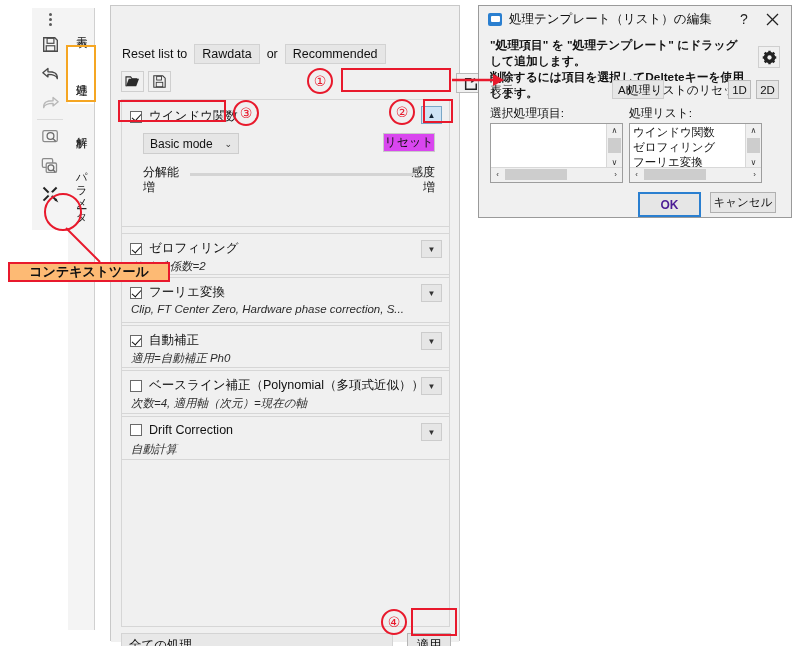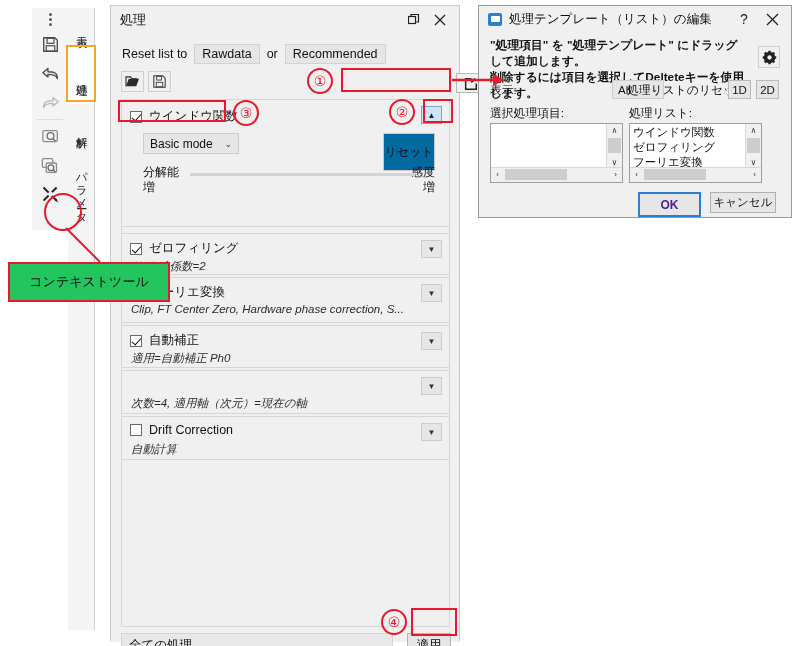--- a/index.html
+++ b/index.html
@@ -87,22 +87,22 @@
     background:#cfe4f5;border:1px solid #7aa7c7;display:flex;align-items:center;justify-content:center;
     box-sizing:border-box;font-size:8px;color:#123;
   }
   #mode-select{
     position:absolute;left:21px;top:33px;width:96px;height:21px;
     background:#e6e6e6;border:1px solid #cdcdcd;box-sizing:border-box;
     display:flex;align-items:center;padding:0 6px;font-size:12px;color:#111;
   }
   #mode-select .chev{margin-left:auto;font-size:9px;color:#333;}
   #reset-btn{
-    position:absolute;right:14px;top:33px;width:52px;height:38px;
-    background:#0369a1;border:1px solid #c9c9c9;box-sizing:border-box;
+    position:absolute;right:14px;top:33px;width:52px;height:19px;
+    background:#d946ef;border:1px solid #c9c9c9;box-sizing:border-box;
     display:flex;align-items:center;justify-content:center;font-size:12px;color:#111;
   }
   .slider-lbl{position:absolute;font-size:12px;color:#111;line-height:15px;}
   #slider-track{position:absolute;left:68px;top:73px;width:225px;height:3px;background:#d4d4d4;}
   #slider-thumb{position:absolute;left:176px;top:66px;width:13px;height:19px;background:#1a7fd4;}
 
   
   .item{
     position:absolute;left:10px;width:329px;background:#f0f0f0;
     border:1px solid #d6d6d6;box-sizing:border-box;
@@ -194,24 +194,24 @@
 
   
   .ann-box{position:absolute;border:2.5px solid #E8192C;box-sizing:border-box;background:transparent;pointer-events:none;}
   .ann-num{
     position:absolute;width:22px;height:22px;border:2px solid #E8192C;border-radius:50%;
     color:#E8192C;font-size:14px;display:flex;align-items:center;justify-content:center;
     background:transparent;font-family:"DejaVu Sans",sans-serif;
   }
   .ann-circle{position:absolute;border:2.5px solid #E8192C;border-radius:50%;box-sizing:border-box;}
   #callout{
-    position:absolute;left:8px;top:262px;width:162px;height:40px;
-    background:#22c55e;border:2.5px solid #E8192C;box-sizing:border-box;
+    position:absolute;left:8px;top:262px;width:162px;height:20px;
+    background:#fdba74;border:2.5px solid #E8192C;box-sizing:border-box;
     display:flex;align-items:center;justify-content:center;
-    font-size:13px;color:#111;
+    font-size:13px;color:#111;font-weight:bold;
   }
   svg.ann-svg{position:absolute;left:0;top:0;width:800px;height:646px;pointer-events:none;}
 </style>
 </head>
 <body>
 
 <div id="icon-toolbar" class="abs">
   <div class="tb-grip">
     <span class="dots">
         <i></i>
@@ -273,37 +273,20 @@
     <span>解析</span>
   </div>
   <div class="vtab" style="height:76px;">
     <span>パラメータ</span>
   </div>
 </div>
 <div id="vtab-hl" class="abs"></div>
 
 <div id="panel" class="abs">
 
-  <div id="panel-title">
-    <div class="t">処理</div>
-    <div class="winbtns">
-      <div class="winbtn">
-        <svg width="12" height="12" viewBox="0 0 12 12">
-            <rect x="0.5" y="2.5" width="7" height="7" fill="none" stroke="#222" stroke-width="1.2"></rect>
-            <path d="M3 2.5 V0.5 H10.5 V8 H8.2" fill="none" stroke="#222" stroke-width="1.2"></path>
-          </svg>
-      </div>
-      <div class="winbtn">
-        <svg width="12" height="12" viewBox="0 0 12 12">
-            <line x1="1" y1="1" x2="11" y2="11" stroke="#222" stroke-width="1.3"></line>
-            <line x1="11" y1="1" x2="1" y2="11" stroke="#222" stroke-width="1.3"></line>
-          </svg>
-      </div>
-    </div>
-  </div>
 
   <div id="panel-body">
 
     <div class="reset-row">
       <span>Reset list to</span>
       <span class="btn-lite">Rawdata</span>
       <span>or</span>
       <span class="btn-lite">Recommended</span>
     </div>
 
@@ -382,20 +365,24 @@
     <div class="item" style="top:292px;height:43px;">
       <div class="row1">
         <span class="cb on"></span>
         <span>自動補正</span>
       </div>
       <div class="row2">適用=自動補正 Ph0</div>
       <div class="exp">▼</div>
     </div>
 
     <div class="item" style="top:337px;height:44px;">
+      <div class="row1">
+        <span class="cb"></span>
+        <span>ベースライン補正（Polynomial（多項式近似））</span>
+      </div>
       <div class="row2">次数=4, 適用軸（次元）=現在の軸</div>
       <div class="exp">▼</div>
     </div>
 
     <div class="item" style="top:383px;height:44px;">
       <div class="row1">
         <span class="cb"></span>
         <span>Drift Correction</span>
       </div>
       <div class="row2">自動計算</div>

